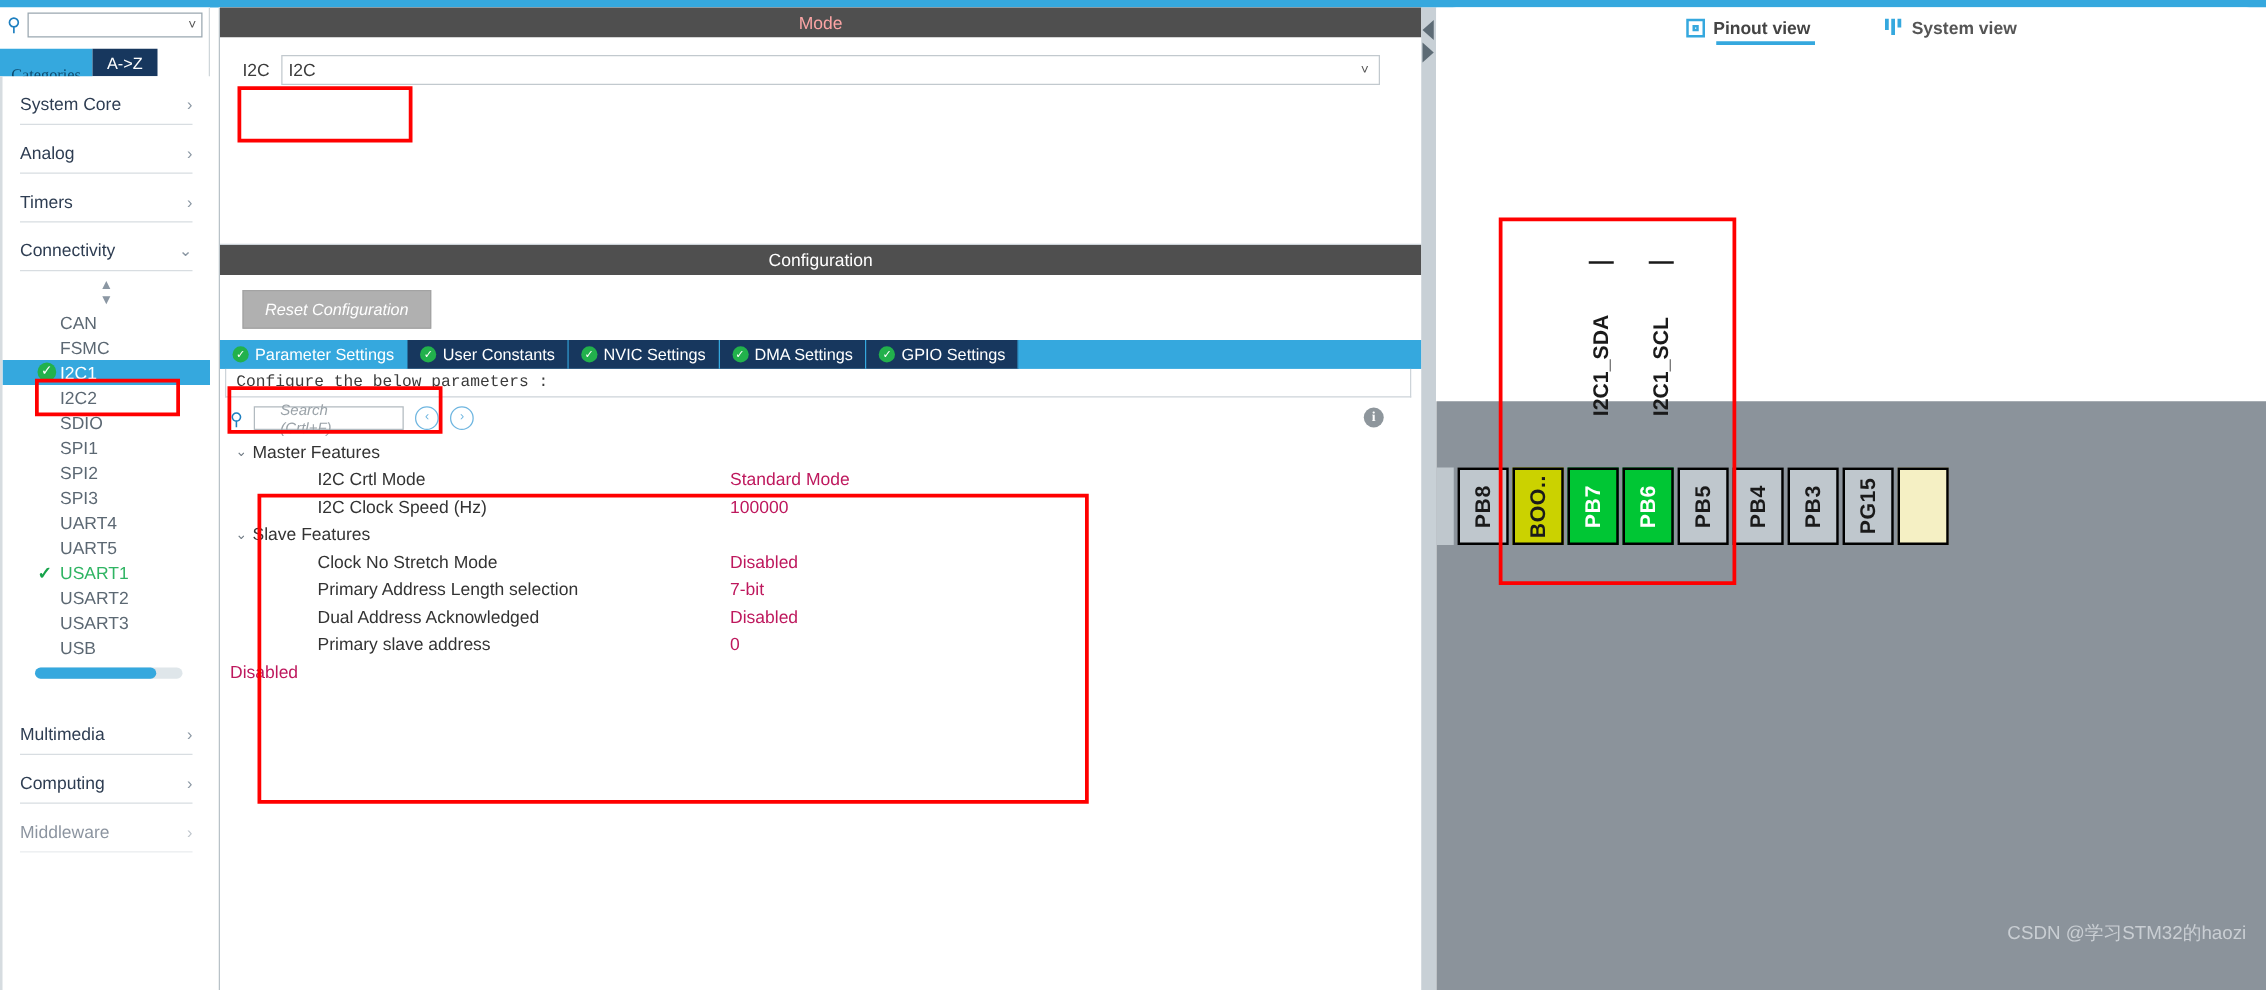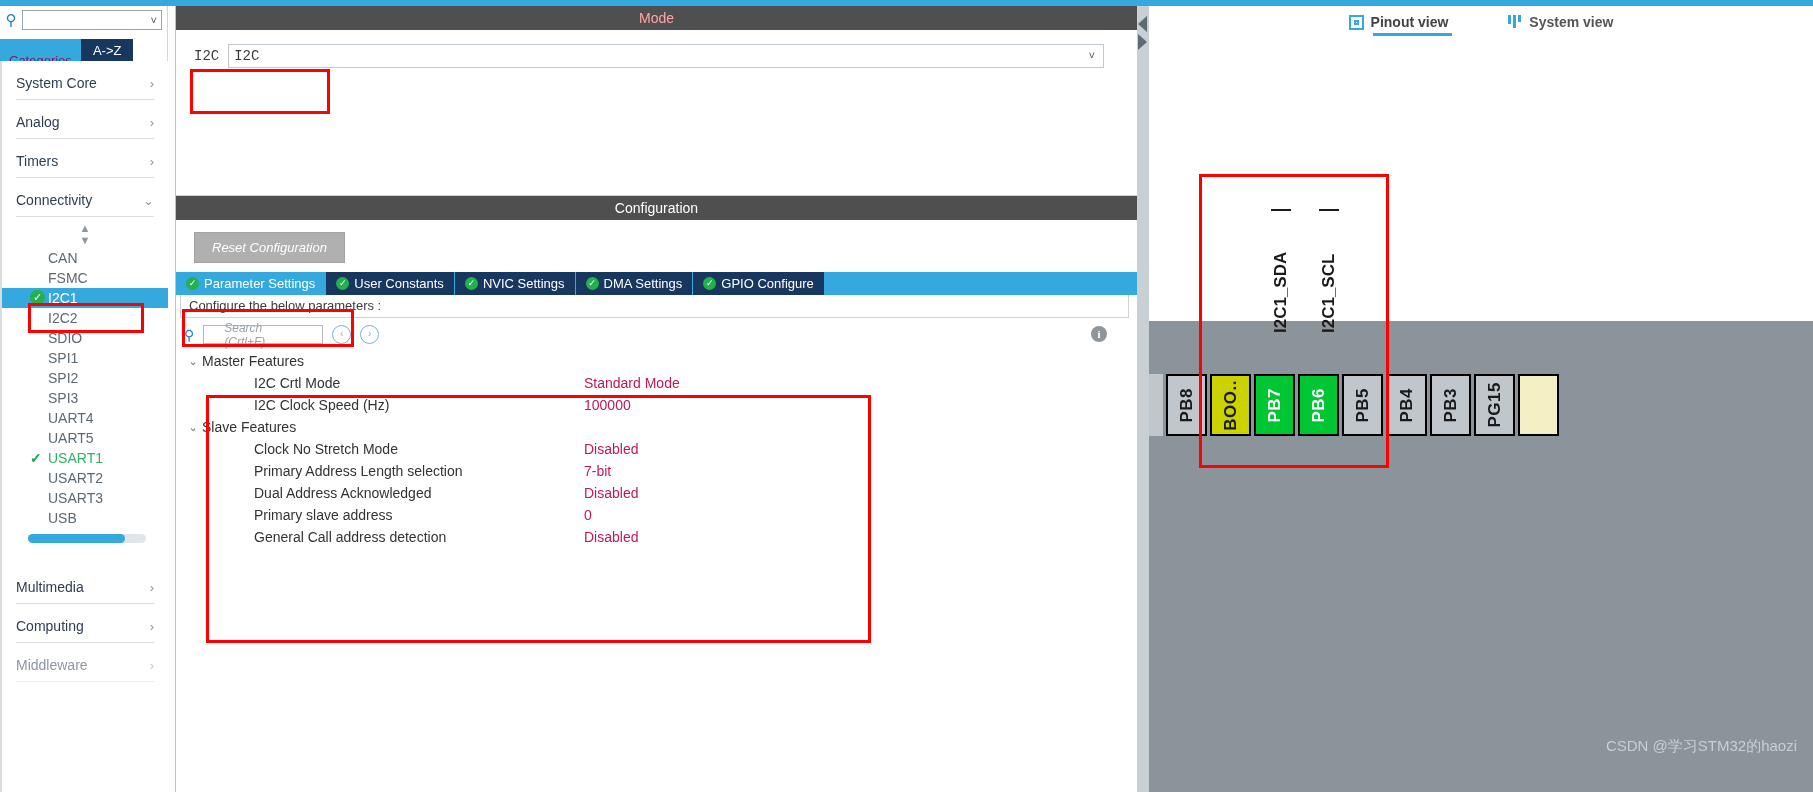--- a/index.html
+++ b/index.html
@@ -16,22 +16,22 @@
   
   .sidebar{position:absolute;left:0;top:6px;width:168px;height:786px;background:#ffffff;
     border-right:1px solid #cfd6da;box-sizing:border-box;}
   .search-row{position:absolute;left:0;top:0;width:168px;height:28px;display:flex;align-items:center;}
   .search-glyph{width:22px;text-align:center;color:#1d7fc0;font-size:15px;}
   .search-box{flex:1;height:20px;margin-right:6px;border:1px solid #9aa7b0;background:#fff;
     display:flex;align-items:center;justify-content:flex-end;padding-right:4px;box-sizing:border-box;}
   .caret{font-size:11px;color:#555;}
 
   .cat-tabs{position:absolute;left:0;top:33px;width:168px;height:22px;display:flex;}
-  .tab-cat{background:#35a8de;color:#701a75;font-size:13px;padding:21px 9px 3px 9px;
-    display:flex;align-items:center;}
+  .tab-cat{background:#35a8de;color:#0c4a6e;font-size:13px;padding:21px 9px 3px 9px;
+    display:flex;align-items:center;font-family:Liberation Serif, serif;}
   .tab-az{background:#17375e;color:#ffffff;font-size:13px;padding:3px 12px;
     display:flex;align-items:center;}
 
   .side-scroll{position:absolute;left:0;top:55px;width:168px;height:731px;background:#fff;
     border-left:2px solid #d6dce0;box-sizing:border-box;overflow:hidden;}
   .group{margin:0 14px;padding:14px 0 8px 0;border-bottom:1px solid #d8dde1;
     display:flex;align-items:center;justify-content:space-between;color:#2e3d52;font-size:14px;
     cursor:default;}
   .group .chev{color:#8b97a3;font-size:13px;}
   .spinner{text-align:center;color:#8b97a3;font-size:11px;line-height:12px;padding:5px 0 2px 0;}
@@ -47,42 +47,42 @@
   .hscroll > i{position:absolute;left:0;top:0;height:9px;width:82%;background:#35a8de;border-radius:5px;}
 
   
   .redbox{position:absolute;border:3px solid #ff0000;box-sizing:border-box;pointer-events:none;}
 
   
   .center{position:absolute;left:175px;top:6px;width:962px;height:786px;background:#ffffff;
     border-left:1px solid #b9c2c8;box-sizing:border-box;}
   .panel-title{height:28px;line-height:28px;text-align:center;font-size:14px;color:#444;background:#fff;}
   .bar-dark{height:24px;line-height:24px;text-align:center;color:#fca5a5;font-size:14px;background:#4f4f4f;}
-  .mode-area{height:155px;background:#ffffff;position:relative;padding-top:14px;box-sizing:border-box;font-family:Liberation Mono, monospace;}
+  .mode-area{height:155px;background:#ffffff;position:relative;padding-top:14px;box-sizing:border-box;}
   .mode-row{display:flex;align-items:center;padding-left:18px;}
   .mode-label{font-size:14px;color:#3b3b3b;margin-right:9px;}
   .mode-combo{flex:1;height:24px;margin-right:33px;border:1px solid #c2c9ce;background:#fff;
     display:flex;align-items:center;justify-content:space-between;padding:0 8px 0 5px;
     box-sizing:border-box;font-size:14px;color:#3b3b3b;}
   .sep-line{height:10px;background:#fff;border-bottom:1px solid #cdd4d9;}
 
   .config-head{height:24px;line-height:24px;text-align:center;color:#fff;font-size:14px;background:#4f4f4f;}
   .reset-wrap{padding:12px 0 9px 18px;}
   .reset-btn{display:inline-block;background:#b0b0b0;color:#ffffff;font-size:13px;
     padding:7px 17px;border:1px solid #a3a3a3;font-style:italic;}
   .tabstrip{display:flex;align-items:flex-end;height:23px;background:#35a8de;}
   .tab{display:flex;align-items:center;gap:5px;height:23px;padding:0 10px;
     background:#17375e;color:#ffffff;font-size:13px;border-right:1px solid #35a8de;white-space:nowrap;}
   .tab.active{background:#35a8de;color:#ffffff;}
   .tab .dot{width:13px;height:13px;border-radius:50%;background:#22b14c;color:#fff;font-size:9px;
     line-height:13px;text-align:center;flex:none;}
   .tabstrip .filler{flex:1;height:23px;background:#35a8de;}
 
   .cfg-note{height:22px;line-height:22px;font-size:13px;color:#3b3b3b;padding-left:8px;
-    border:1px solid #cdd4d9;border-top:none;background:#fff;margin:0 8px 0 4px;}
+    border:1px solid #cdd4d9;border-top:none;background:#fff;margin:0 8px 0 4px;font-family:Liberation Mono, monospace;}
   .srch-row{display:flex;align-items:center;gap:9px;padding:7px 0 6px 8px;}
   .srch-ico{color:#1d7fc0;font-size:14px;}
   .srch-input{width:120px;height:19px;border:1px solid #b2bac0;background:#fff;
     font-size:12px;font-style:italic;color:#9aa2a8;padding:0 20px;box-sizing:border-box;
     display:flex;align-items:center;}
   .navbtn{width:17px;height:17px;border:1px solid #6fb6e0;border-radius:50%;color:#6fb6e0;
     font-size:10px;line-height:15px;text-align:center;}
   .info-ico{position:absolute;right:30px;width:16px;height:16px;border-radius:50%;background:#8e969c;
     color:#fff;font-size:11px;font-weight:bold;line-height:16px;text-align:center;font-family:"Liberation Serif",serif;}
 
@@ -254,21 +254,21 @@
       <div class="tab">
         <span class="dot">✓</span>
         <span>NVIC Settings</span>
       </div>
       <div class="tab">
         <span class="dot">✓</span>
         <span>DMA Settings</span>
       </div>
       <div class="tab">
         <span class="dot">✓</span>
-        <span>GPIO Configure</span>
+        <span>GPIO Settings</span>
       </div>
       <div class="filler"></div>
     </div>
 
     <div class="cfg-note">Configure the below parameters :</div>
 
     <div class="srch-row" style="position:relative;">
       <span class="srch-ico">⚲</span>
       <div class="srch-input">
         <span>Search (Crtl+F)</span>
@@ -307,21 +307,20 @@
       </div>
       <div class="p-row">
         <span class="p-name">Dual Address Acknowledged</span>
         <span class="p-val">Disabled</span>
       </div>
       <div class="p-row">
         <span class="p-name">Primary slave address</span>
         <span class="p-val">0</span>
       </div>
       <div class="p-row">
-        <span class="p-name">General Call address detection</span>
         <span class="p-val">Disabled</span>
       </div>
 
     </div>
 
     <div class="redbox" style="left:14px;top:63px;width:140px;height:45px;"></div>
     <div class="redbox" style="left:6px;top:303px;width:172px;height:38px;"></div>
     <div class="redbox" style="left:30px;top:389px;width:665px;height:248px;"></div>
   </div>
 

